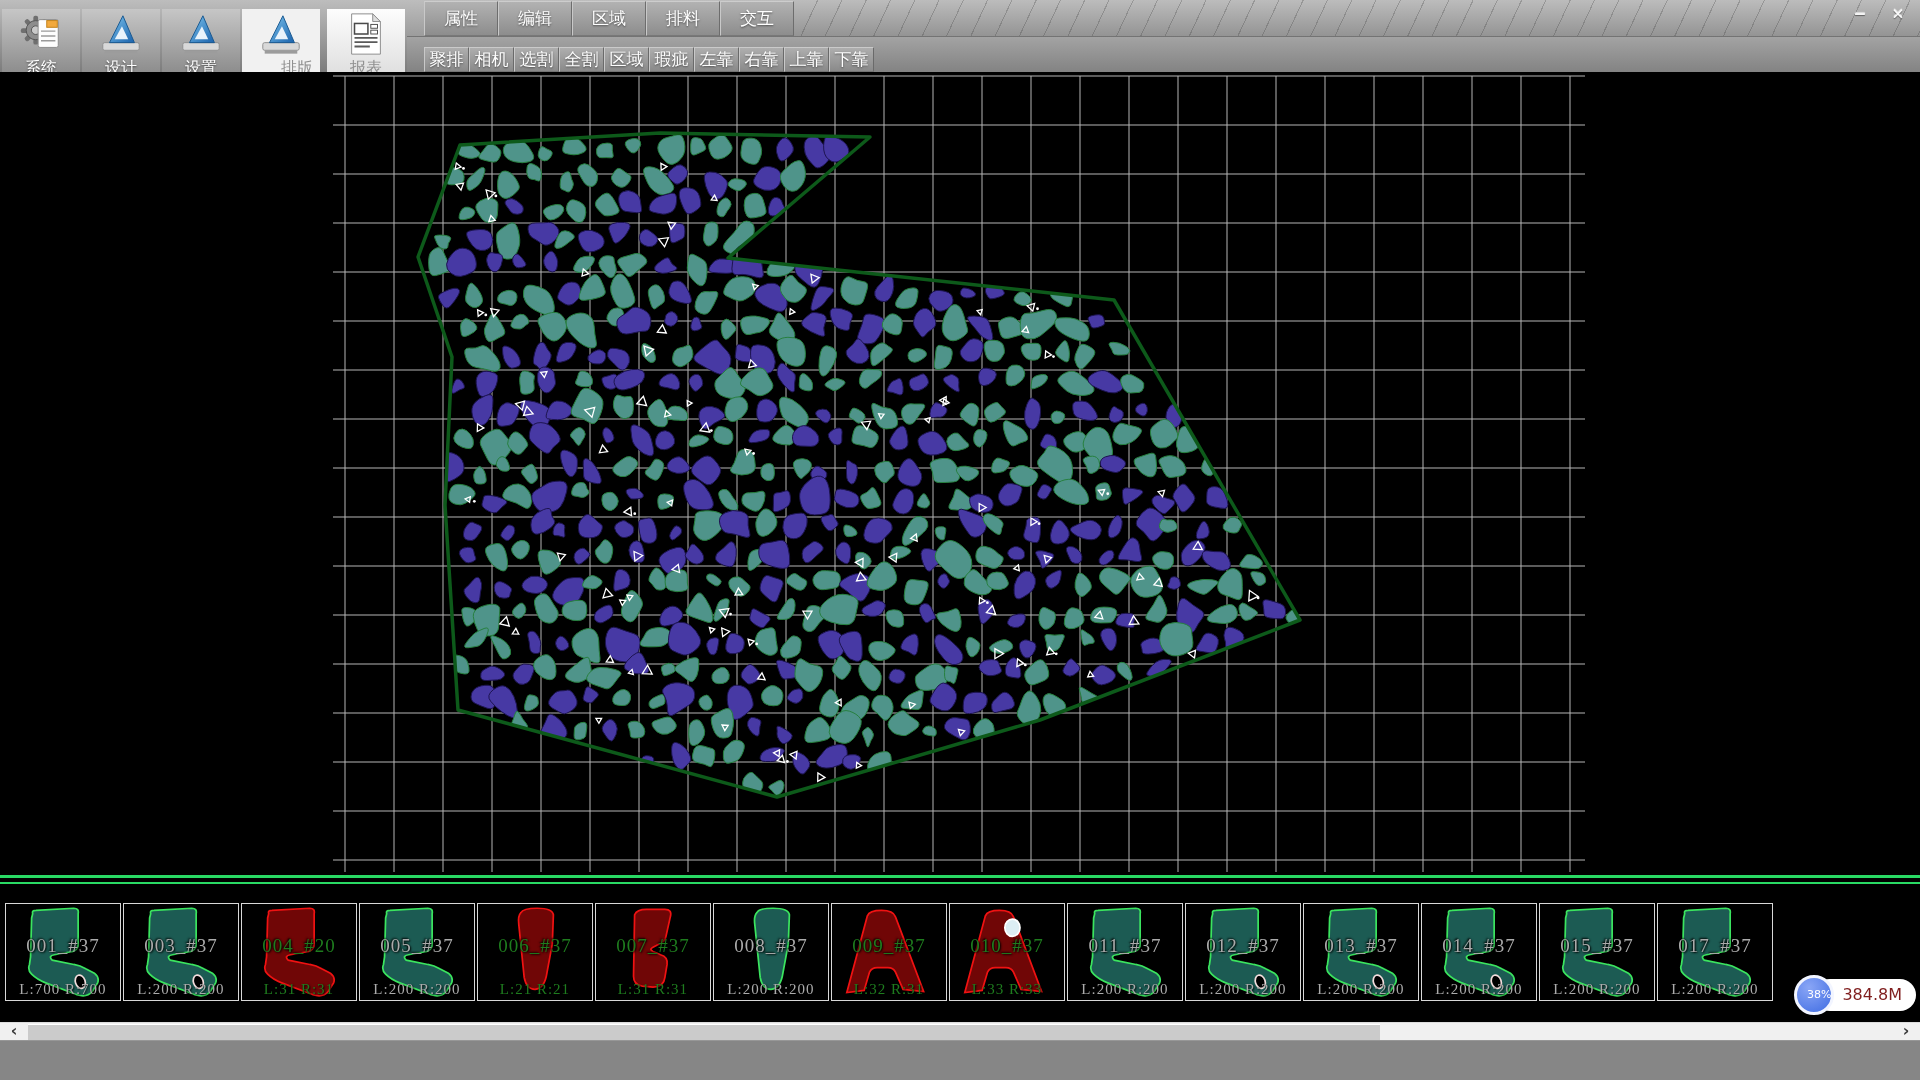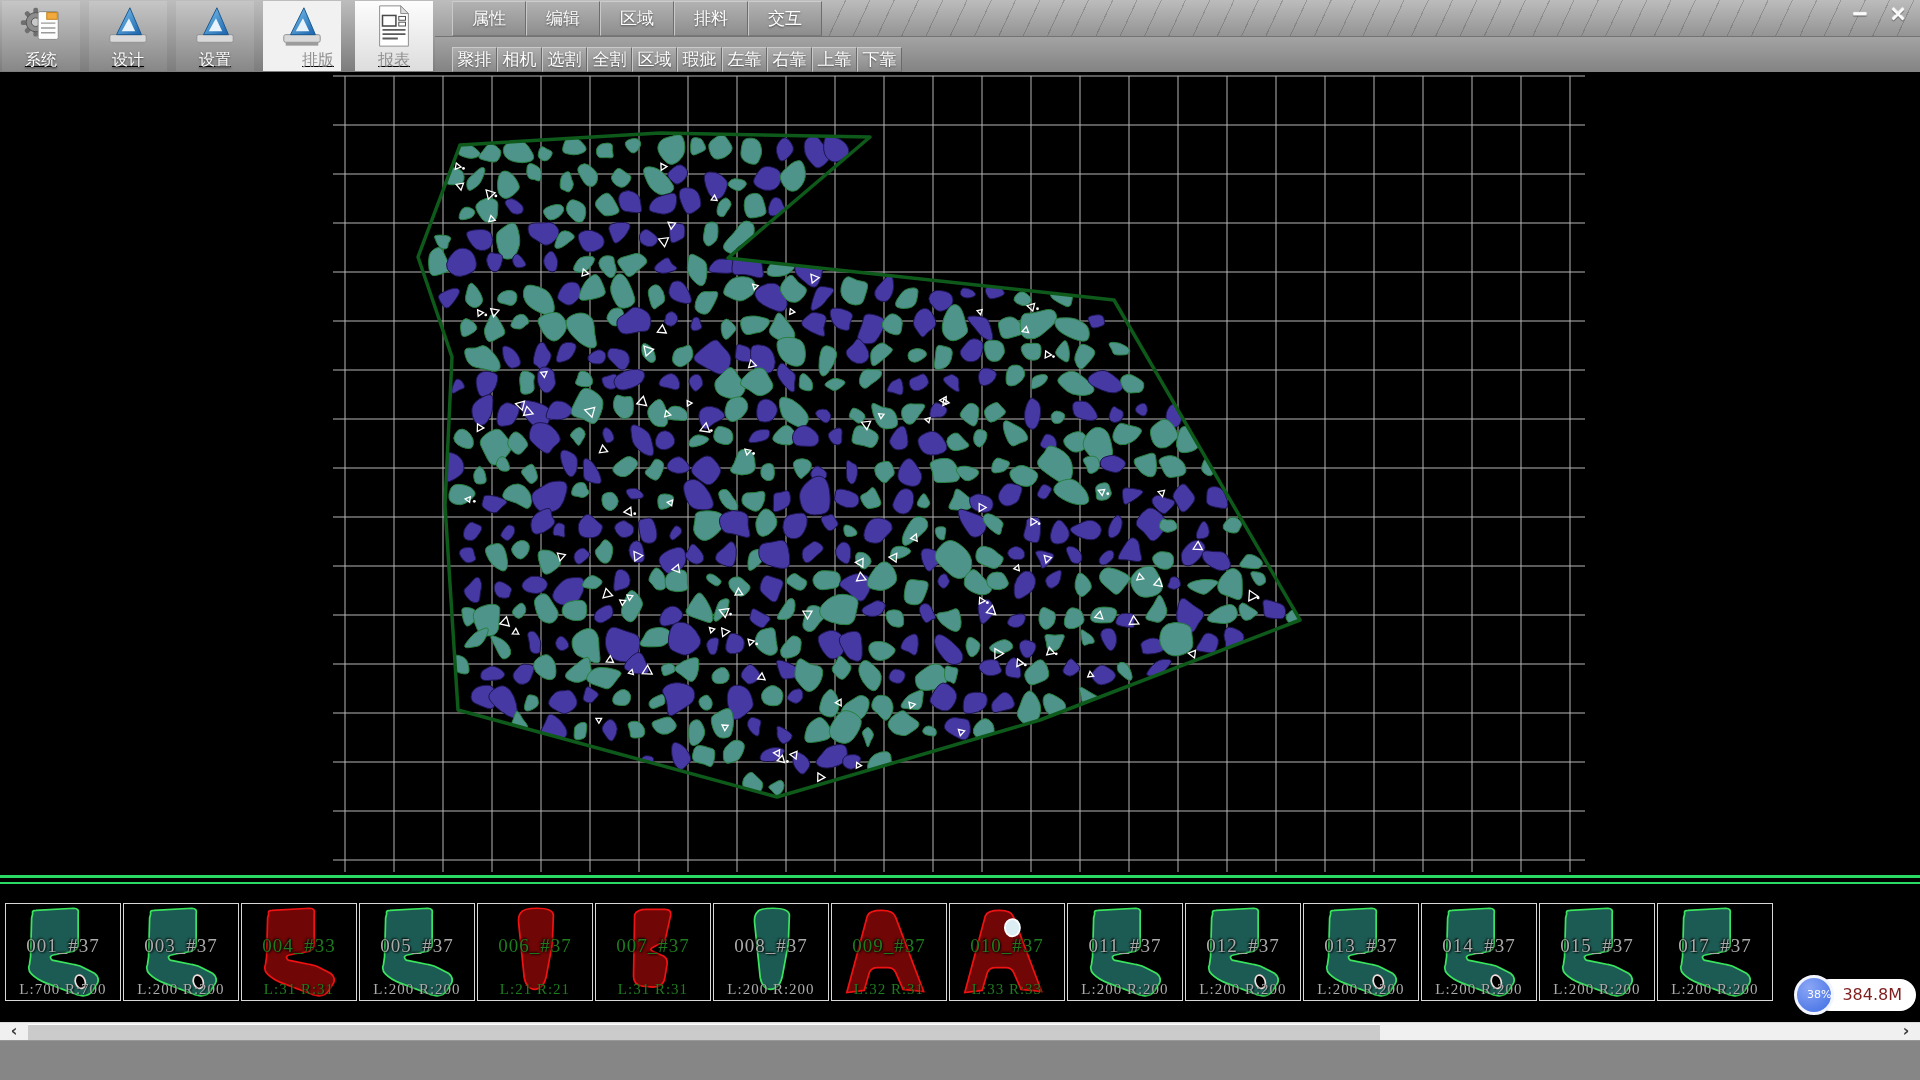--- a/index.html
+++ b/index.html
@@ -1,33 +1,33 @@
 <!DOCTYPE html>
 <html><head>
 <meta charset="utf-8">
 <style>
   html,body{margin:0;padding:0;width:1920px;height:1080px;overflow:hidden;background:#000;
     font-family:"DejaVu Sans","Liberation Sans",sans-serif;-webkit-font-smoothing:antialiased;}
   #app{width:1920px;height:1080px;display:flex;flex-direction:column;position:relative;}
 
   
   .toolbar{height:72px;flex:none;display:flex;background:linear-gradient(#bdbdbd,#7c7c7c);}
-  .big-btns{display:flex;gap:9px;padding:1px 2px;flex:none;text-decoration:underline;}
+  .big-btns{display:flex;gap:2px;padding:9px 2px;flex:none;}
   .big-btn{width:78px;height:70px;flex:none;display:flex;flex-direction:column;align-items:center;
     justify-content:flex-end;padding-bottom:2px;box-sizing:border-box;
     background:linear-gradient(#c6c6c6,#878787);cursor:default;}
   .big-btn .bb-icon{flex:1;display:flex;align-items:center;justify-content:center;width:100%;}
   .big-btn .bb-label{font-size:16px;color:#fff;text-shadow:0 1px 2px rgba(40,40,40,.8);line-height:18px;}
   .big-btn.active{background:#f1f1f1;}
   .big-btn.active .bb-label{color:#8f8f8f;text-shadow:none;margin-left:32px;}
   .big-btn.light{background:linear-gradient(#fdfdfd,#dddddd);margin-left:5px;}
   .big-btn.light .bb-label{color:#8f8f8f;text-shadow:none;}
 
   .tb-right{flex:1;display:flex;flex-direction:column;min-width:0;}
-  .menu-row{height:36px;display:flex;padding-left:17px;align-items:stretch;}
+  .menu-row{height:36px;display:flex;padding-left:17px;align-items:stretch;font-family:Liberation Serif, serif;}
   .menu-btn{width:74px;flex:none;display:flex;align-items:center;justify-content:center;
     font-size:17px;color:#fff;text-shadow:0 1px 2px rgba(50,50,50,.75);margin:1px 0 0 0;
     background:linear-gradient(#b2b2b2,#8d8d8d);
     border-left:1px solid #c9c9c9;border-right:1px solid #6d6d6d;border-top:1px solid #cdcdcd;border-bottom:1px solid #787878;
     box-sizing:border-box;cursor:default;}
   .titlebar-filler{flex:1;position:relative;
     background:repeating-linear-gradient(115deg, rgba(60,60,60,0) 0 21px, rgba(60,60,60,.28) 21px 22px),
                linear-gradient(#bcbcbc,#949494);
     display:flex;justify-content:flex-end;align-items:flex-start;padding:3px 8px 0 0;gap:10px;}
   .win-btn{width:28px;height:24px;text-align:center;font-weight:bold;font-size:21px;line-height:23px;
@@ -862,21 +862,21 @@
          <path d="M18,8 Q17,5 21,5 L56,3 Q61,3 60,8 L60,36 Q60,41 55,43 L38,46 Q32,47 36,51 L56,55 Q62,56 67,59 L75,63 Q80,67 78,72 L73,80 Q68,86 59,83 L30,72 Q22,69 17,64 Q13,60 15,55 L16,48 L17,12 Z" fill="#1c5b53" stroke="#3be45f" stroke-width="1.6"></path>
             <ellipse cx="62" cy="71" rx="4.5" ry="6.3" transform="rotate(-18 62 71)" fill="#000" stroke="#f2dcdc" stroke-width="1.6"></ellipse>
        </svg>
        <div class="p-name lbl-grey">003_#37</div>
        <div class="p-qty lbl-grey">L:200 R:200</div>
         </div>
         <div class="part-cell">
           <svg viewBox="0 0 92 86">
          <path d="M18,8 Q17,5 21,5 L56,3 Q61,3 60,8 L60,36 Q60,41 55,43 L38,46 Q32,47 36,51 L56,55 Q62,56 67,59 L75,63 Q80,67 78,72 L73,80 Q68,86 59,83 L30,72 Q22,69 17,64 Q13,60 15,55 L16,48 L17,12 Z" fill="#700606" stroke="#ef1212" stroke-width="1.6"></path>
        </svg>
-       <div class="p-name lbl-green">004_#33</div>
+       <div class="p-name lbl-green">004_#20</div>
        <div class="p-qty lbl-green">L:31 R:31</div>
         </div>
         <div class="part-cell">
           <svg viewBox="0 0 92 86">
          <path d="M18,8 Q17,5 21,5 L56,3 Q61,3 60,8 L60,36 Q60,41 55,43 L38,46 Q32,47 36,51 L56,55 Q62,56 67,59 L75,63 Q80,67 78,72 L73,80 Q68,86 59,83 L30,72 Q22,69 17,64 Q13,60 15,55 L16,48 L17,12 Z" fill="#1c5b53" stroke="#3be45f" stroke-width="1.6"></path>
        </svg>
        <div class="p-name lbl-grey">005_#37</div>
        <div class="p-qty lbl-grey">L:200 R:200</div>
         </div>
         <div class="part-cell">

